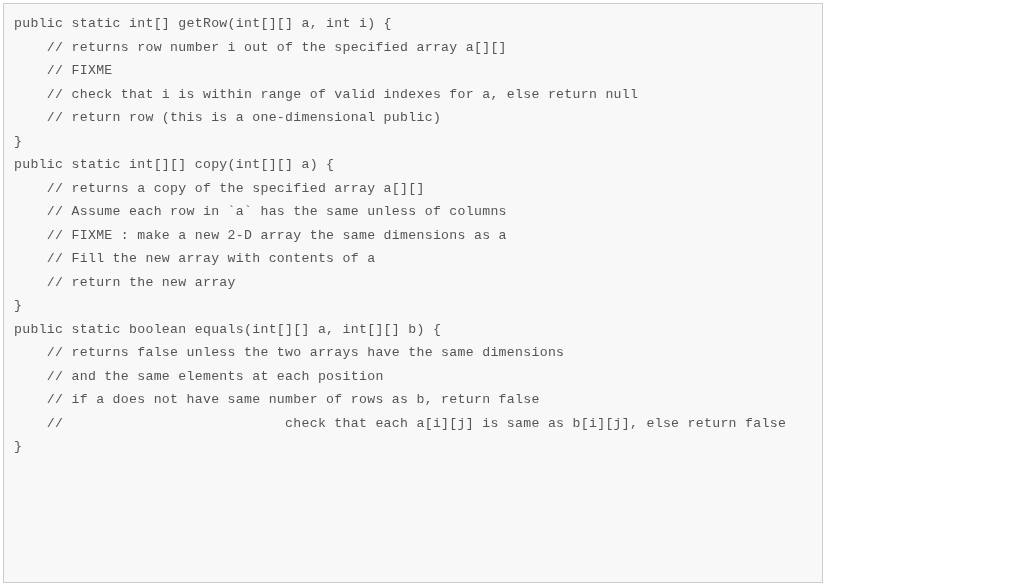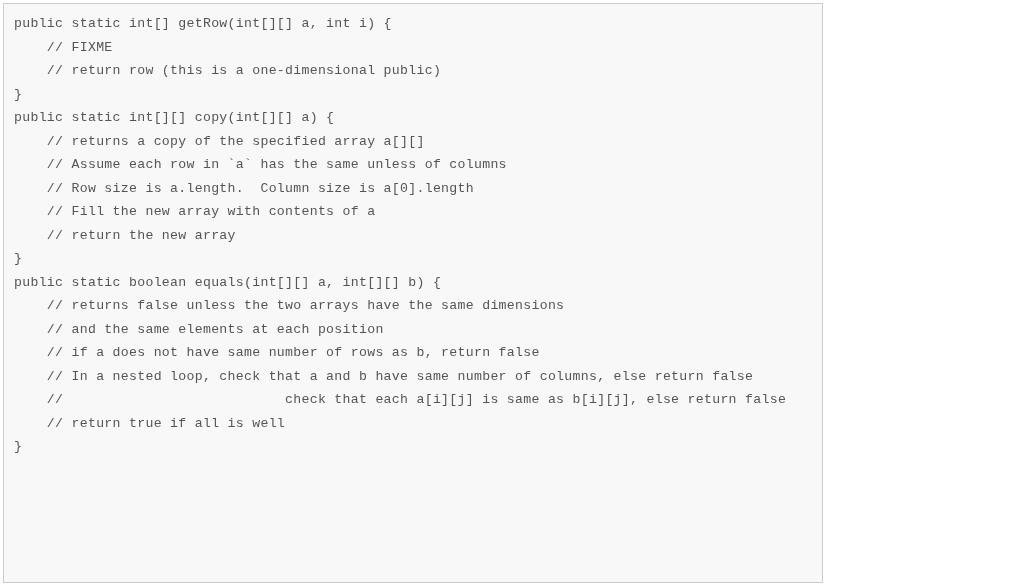--- a/index.html
+++ b/index.html
@@ -27,33 +27,33 @@
       color: #555555;
       white-space: pre;
       letter-spacing: 0.3px;
     }
   </style>
 </head>
 <body>
 
 <div class="code-container">
   <div class="code-line">public static int[] getRow(int[][] a, int i) {</div>
+  <div class="code-line">    // returns row number i out of the specified array a[][]</div>
   <div class="code-line">    // FIXME</div>
+  <div class="code-line">    // check that i is within range of valid indexes for a, else return null</div>
   <div class="code-line">    // return row (this is a one-dimensional public)</div>
   <div class="code-line">}</div>
   <div class="code-line"></div>
   <div class="code-line">public static int[][] copy(int[][] a) {</div>
   <div class="code-line">    // returns a copy of the specified array a[][]</div>
   <div class="code-line">    // Assume each row in `a` has the same unless of columns</div>
-  <div class="code-line">    // Row size is a.length.  Column size is a[0].length</div>
+  <div class="code-line">    // FIXME : make a new 2-D array the same dimensions as a</div>
   <div class="code-line">    // Fill the new array with contents of a</div>
   <div class="code-line">    // return the new array</div>
   <div class="code-line">}</div>
   <div class="code-line"></div>
   <div class="code-line">public static boolean equals(int[][] a, int[][] b) {</div>
   <div class="code-line">    // returns false unless the two arrays have the same dimensions</div>
   <div class="code-line">    // and the same elements at each position</div>
   <div class="code-line">    // if a does not have same number of rows as b, return false</div>
-  <div class="code-line">    // In a nested loop, check that a and b have same number of columns, else return false</div>
   <div class="code-line">    //                           check that each a[i][j] is same as b[i][j], else return false</div>
-  <div class="code-line">    // return true if all is well</div>
   <div class="code-line">}</div>
 </div>
 
 </body></html>

